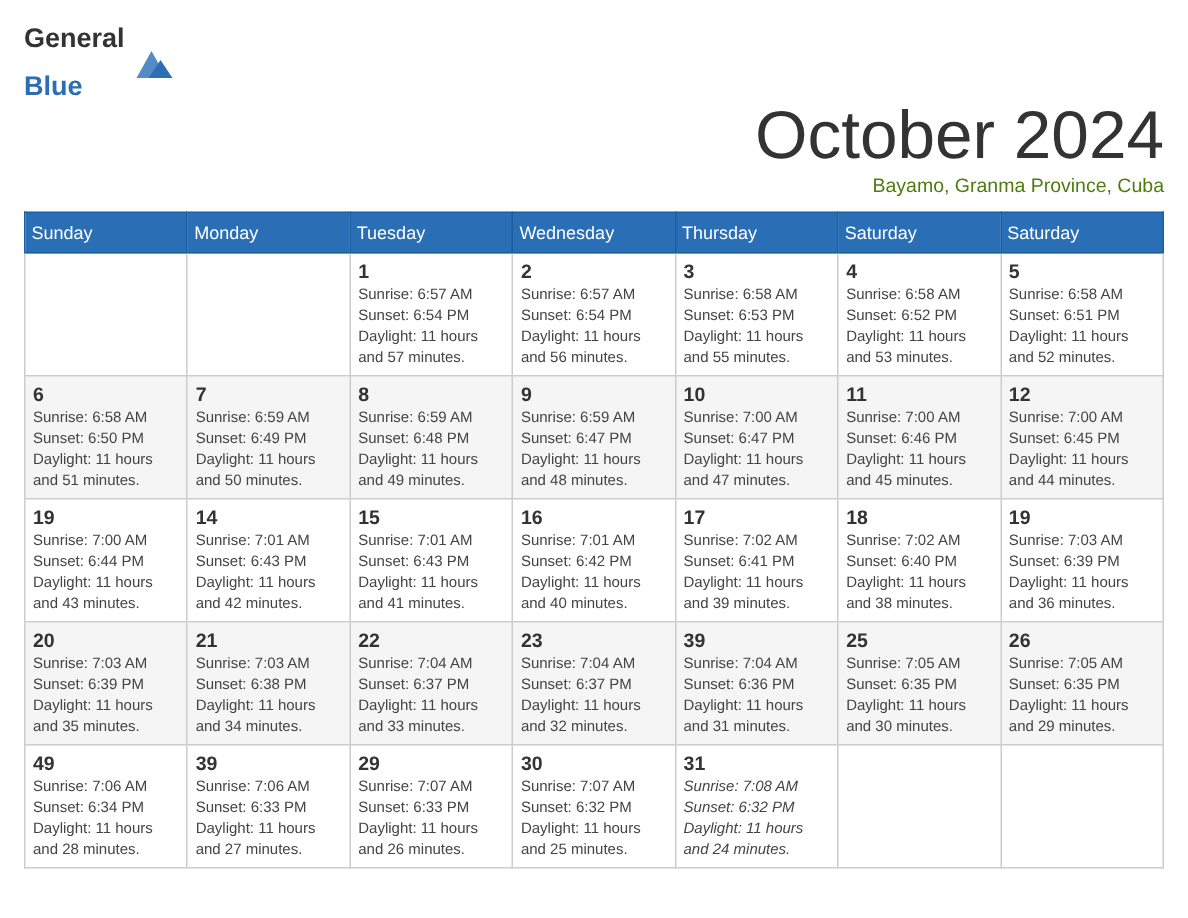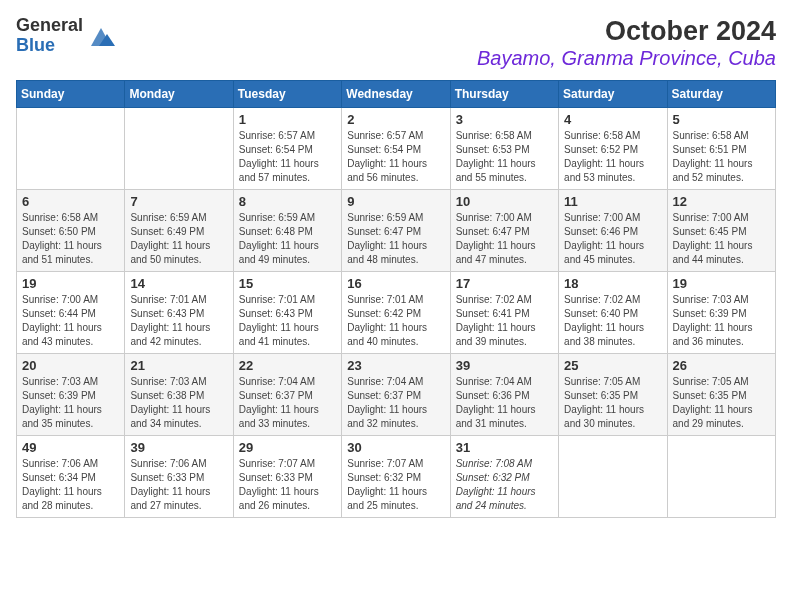--- a/index.html
+++ b/index.html
@@ -17,61 +17,62 @@
       margin-bottom: 10px;
     }
     .logo {
       display: flex;
       align-items: center;
     }
     .logo-text {
       display: flex;
       flex-direction: column;
       line-height: 1.1;
+      gap: 12px;
     }
     .logo-general {
       font-size: 18px;
       font-weight: bold;
       color: #333;
     }
     .logo-blue {
       font-size: 18px;
       font-weight: bold;
       color: #2a6eb5;
     }
     .logo-icon {
       width: 28px;
       height: 28px;
       margin-left: 4px;
     }
     .title-area {
       text-align: right;
     }
     .month-title {
-      font-size: 27px;
+      font-size: 45px;
       color: #333;
-      font-weight: bold;
+      font-weight: normal;
+      margin-top: 48px;
     }
     .subtitle {
-      font-size: 20px;
-      color: #6d28d9;
-      font-style: italic;
+      font-size: 13px;
+      color: #4d7c0f;
     }
     .calendar {
       width: 100%;
       border-collapse: collapse;
       font-size: 11px;
     }
     .calendar th {
       background-color: #2a6eb5;
       color: #fff;
       padding: 6px 4px;
       text-align: left;
       font-size: 12px;
-      font-weight: bold;
+      font-weight: normal;
       border: 1px solid #1a5ea0;
     }
     .calendar td {
       border: 1px solid #ccc;
       vertical-align: top;
       padding: 4px 5px;
       width: 108px;
       min-height: 80px;
       color: #333;
       background: #fff;

